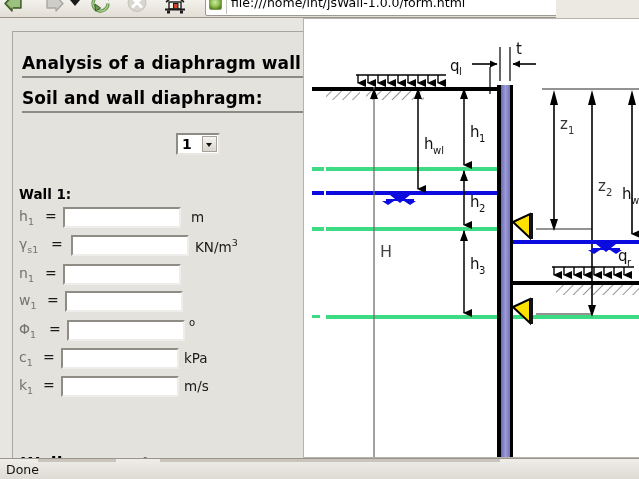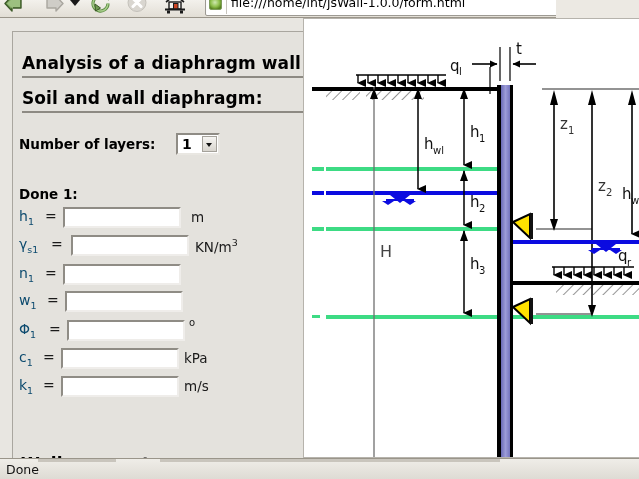--- a/index.html
+++ b/index.html
@@ -124,21 +124,21 @@
 
   #layer1-title {
     position: absolute; left: 19px; top: 168px;
     font-size: 13.5px; font-weight: bold; color: #000;
   }
 
   
   .prow { position: absolute; left: 19px; height: 26px; }
   .plabel {
     position: absolute; left: 0; top: 0;
-    font-size: 14px; color: #0c4a6e;
+    font-size: 14px; color: #737373;
     white-space: nowrap;
     font-family: "DejaVu Sans", sans-serif;
   }
   .plabel sub { font-size: 9.5px; }
   .peq {
     position: absolute; top: 0;
     font-size: 14px; color: #1a1a1a;
   }
   .pinput {
     position: absolute; top: -1px;
@@ -251,29 +251,26 @@
 
     <div id="formpanel">
 
       <div class="hdr" style="top:21px;">Analysis of a diaphragm wall</div>
       <div class="rule" style="top:44px;width:968px;"></div>
 
       <div class="hdr" style="top:56px;">Soil and wall diaphragm:</div>
       <div class="rule" style="top:79px;width:968px;"></div>
     </div>
 
-    <div id="nlayers-label">
-      <span>Number of layers</span><span>:</span>
-    </div>
     <div id="nlayers-select">
       <span class="val">1</span>
       <span class="btn"></span>
     </div>
 
-    <div id="layer1-title">Done 1:</div>
+    <div id="layer1-title">Wall 1:</div>
 
     <div class="prow" style="top:190px;">
       <span class="plabel">h<sub>1</sub></span>
       <span class="peq" style="left:26px;">=</span>
       <input class="pinput" style="left: 44px; width: 118px;" type="text" value="">
       <span class="punit" style="left:172px;">m</span>
     </div>
 
     <div class="prow" style="top:218px;">
       <span class="plabel">γ<sub>s1</sub></span>

